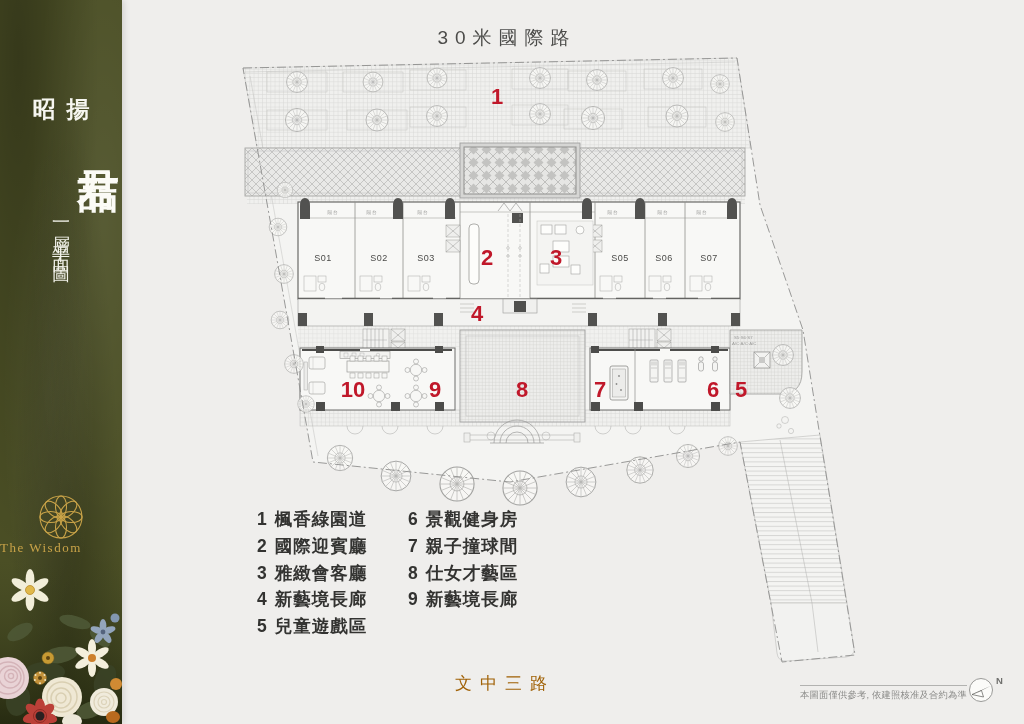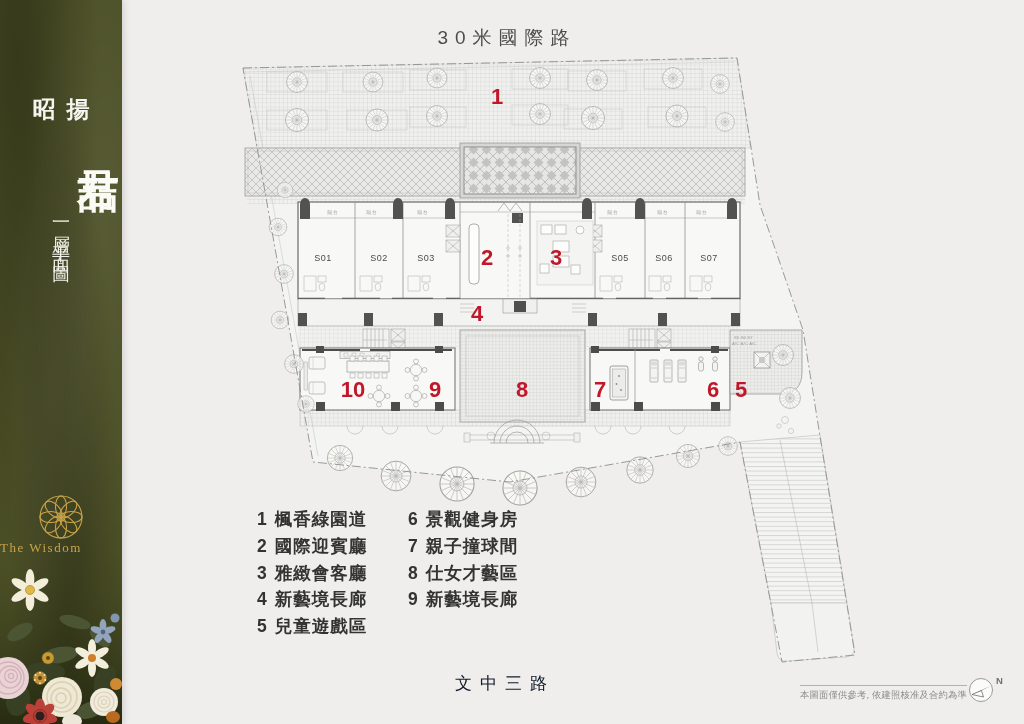--- a/index.html
+++ b/index.html
@@ -23,21 +23,21 @@
     color:#f2f2ea;font-size:18px;font-weight:500;letter-spacing:10px;
     writing-mode:vertical-rl;text-orientation:upright;height:140px;}
   .side-logo{position:absolute;top:491px;left:50%;transform:translateX(-50%);}
   .side-caption{position:absolute;top:540px;left:0;width:122px;
     color:#c9a348;font-size:13px;letter-spacing:1.5px;font-family:"Liberation Serif","DejaVu Serif",serif;}
   .side-flowers{position:absolute;left:0;bottom:0;}
   
   .road-top{position:absolute;left:507px;top:25px;transform:translateX(-50%);
     color:#4c4c4a;font-size:19px;font-weight:500;letter-spacing:7px;white-space:nowrap;}
   .road-bottom{position:absolute;left:505px;top:672px;transform:translateX(-50%);
-    color:#0f172a;font-size:17px;font-weight:500;letter-spacing:8px;white-space:nowrap;}
+    color:#a16207;font-size:17px;font-weight:500;letter-spacing:8px;white-space:nowrap;}
   
   .legend{position:absolute;top:506px;color:#333331;font-size:17.5px;font-weight:700;}
   .legend.col1{left:257px;}
   .legend.col2{left:376px;margin-left:32px;}
   .legend-row{height:26.8px;line-height:26.8px;white-space:nowrap;letter-spacing:1px;}
   .legend-row .ln{margin-right:7px;}
   
   .note-rule{position:absolute;left:800px;top:685px;width:167px;border-top:1px solid #b2b2b0;}
   .note-text{position:absolute;left:800px;top:689px;width:170px;color:#8b8b89;font-size:9.3px;letter-spacing:.2px;white-space:nowrap;}
   .compass{position:absolute;left:967px;top:676px;}

